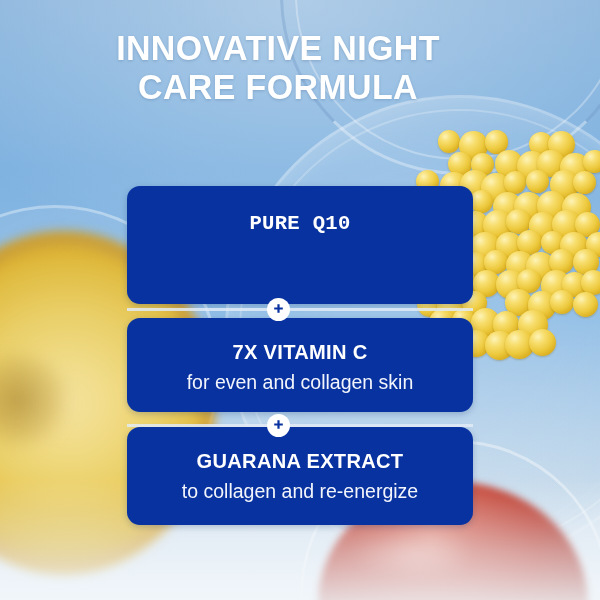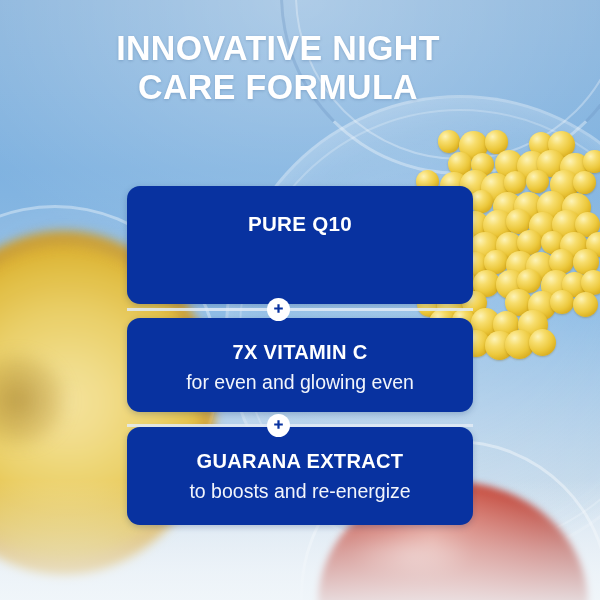--- a/index.html
+++ b/index.html
@@ -158,21 +158,21 @@
 
   .card {
     position: relative;
     background: #0832a0;
     border-radius: 13px;
     color: #ffffff;
     text-align: center;
     padding: 16px 16px 17px;
     box-shadow: 0 2px 6px rgba(20,50,110,0.25);
   }
-  .card-1 { height: 118px; padding-top: 26px; }
+  .card-1 { height: 118px; padding-top: 26px; font-family: Liberation Mono, monospace; }
   .card-2 { height: 94px;  padding-top: 22px; margin-top: 14px; }
   .card-3 { height: 98px;  padding-top: 22px; margin-top: 15px; }
 
   .card-title {
     font-weight: 700;
     font-size: 21px;
     letter-spacing: 0.3px;
     line-height: 1.15;
     margin-bottom: 7px;
     transform: scaleX(0.98);
@@ -322,26 +322,26 @@
     <div class="plus-rule rule-2"></div>
 
     <div class="cards">
 
       <div class="card card-1">
         <div class="card-title">PURE Q10</div>
       </div>
 
       <div class="card card-2">
         <div class="card-title">7X VITAMIN C</div>
-        <div class="card-desc">for even and glowing even</div>
+        <div class="card-desc">for even and collagen skin</div>
       </div>
 
       <div class="card card-3">
         <div class="card-title">GUARANA EXTRACT</div>
-        <div class="card-desc">to boosts and re-energize</div>
+        <div class="card-desc">to collagen and re-energize</div>
       </div>
 
     </div>
 
     <div class="plus plus-1">
       <svg width="13" height="13" viewBox="0 0 13 13" aria-hidden="true">
         <path d="M5.4 1.2h2.2v3.2h3.2v2.2H7.6v3.2H5.4V6.6H2.2V4.4h3.2z" fill="#0832a0"></path>
       </svg>
     </div>
 

